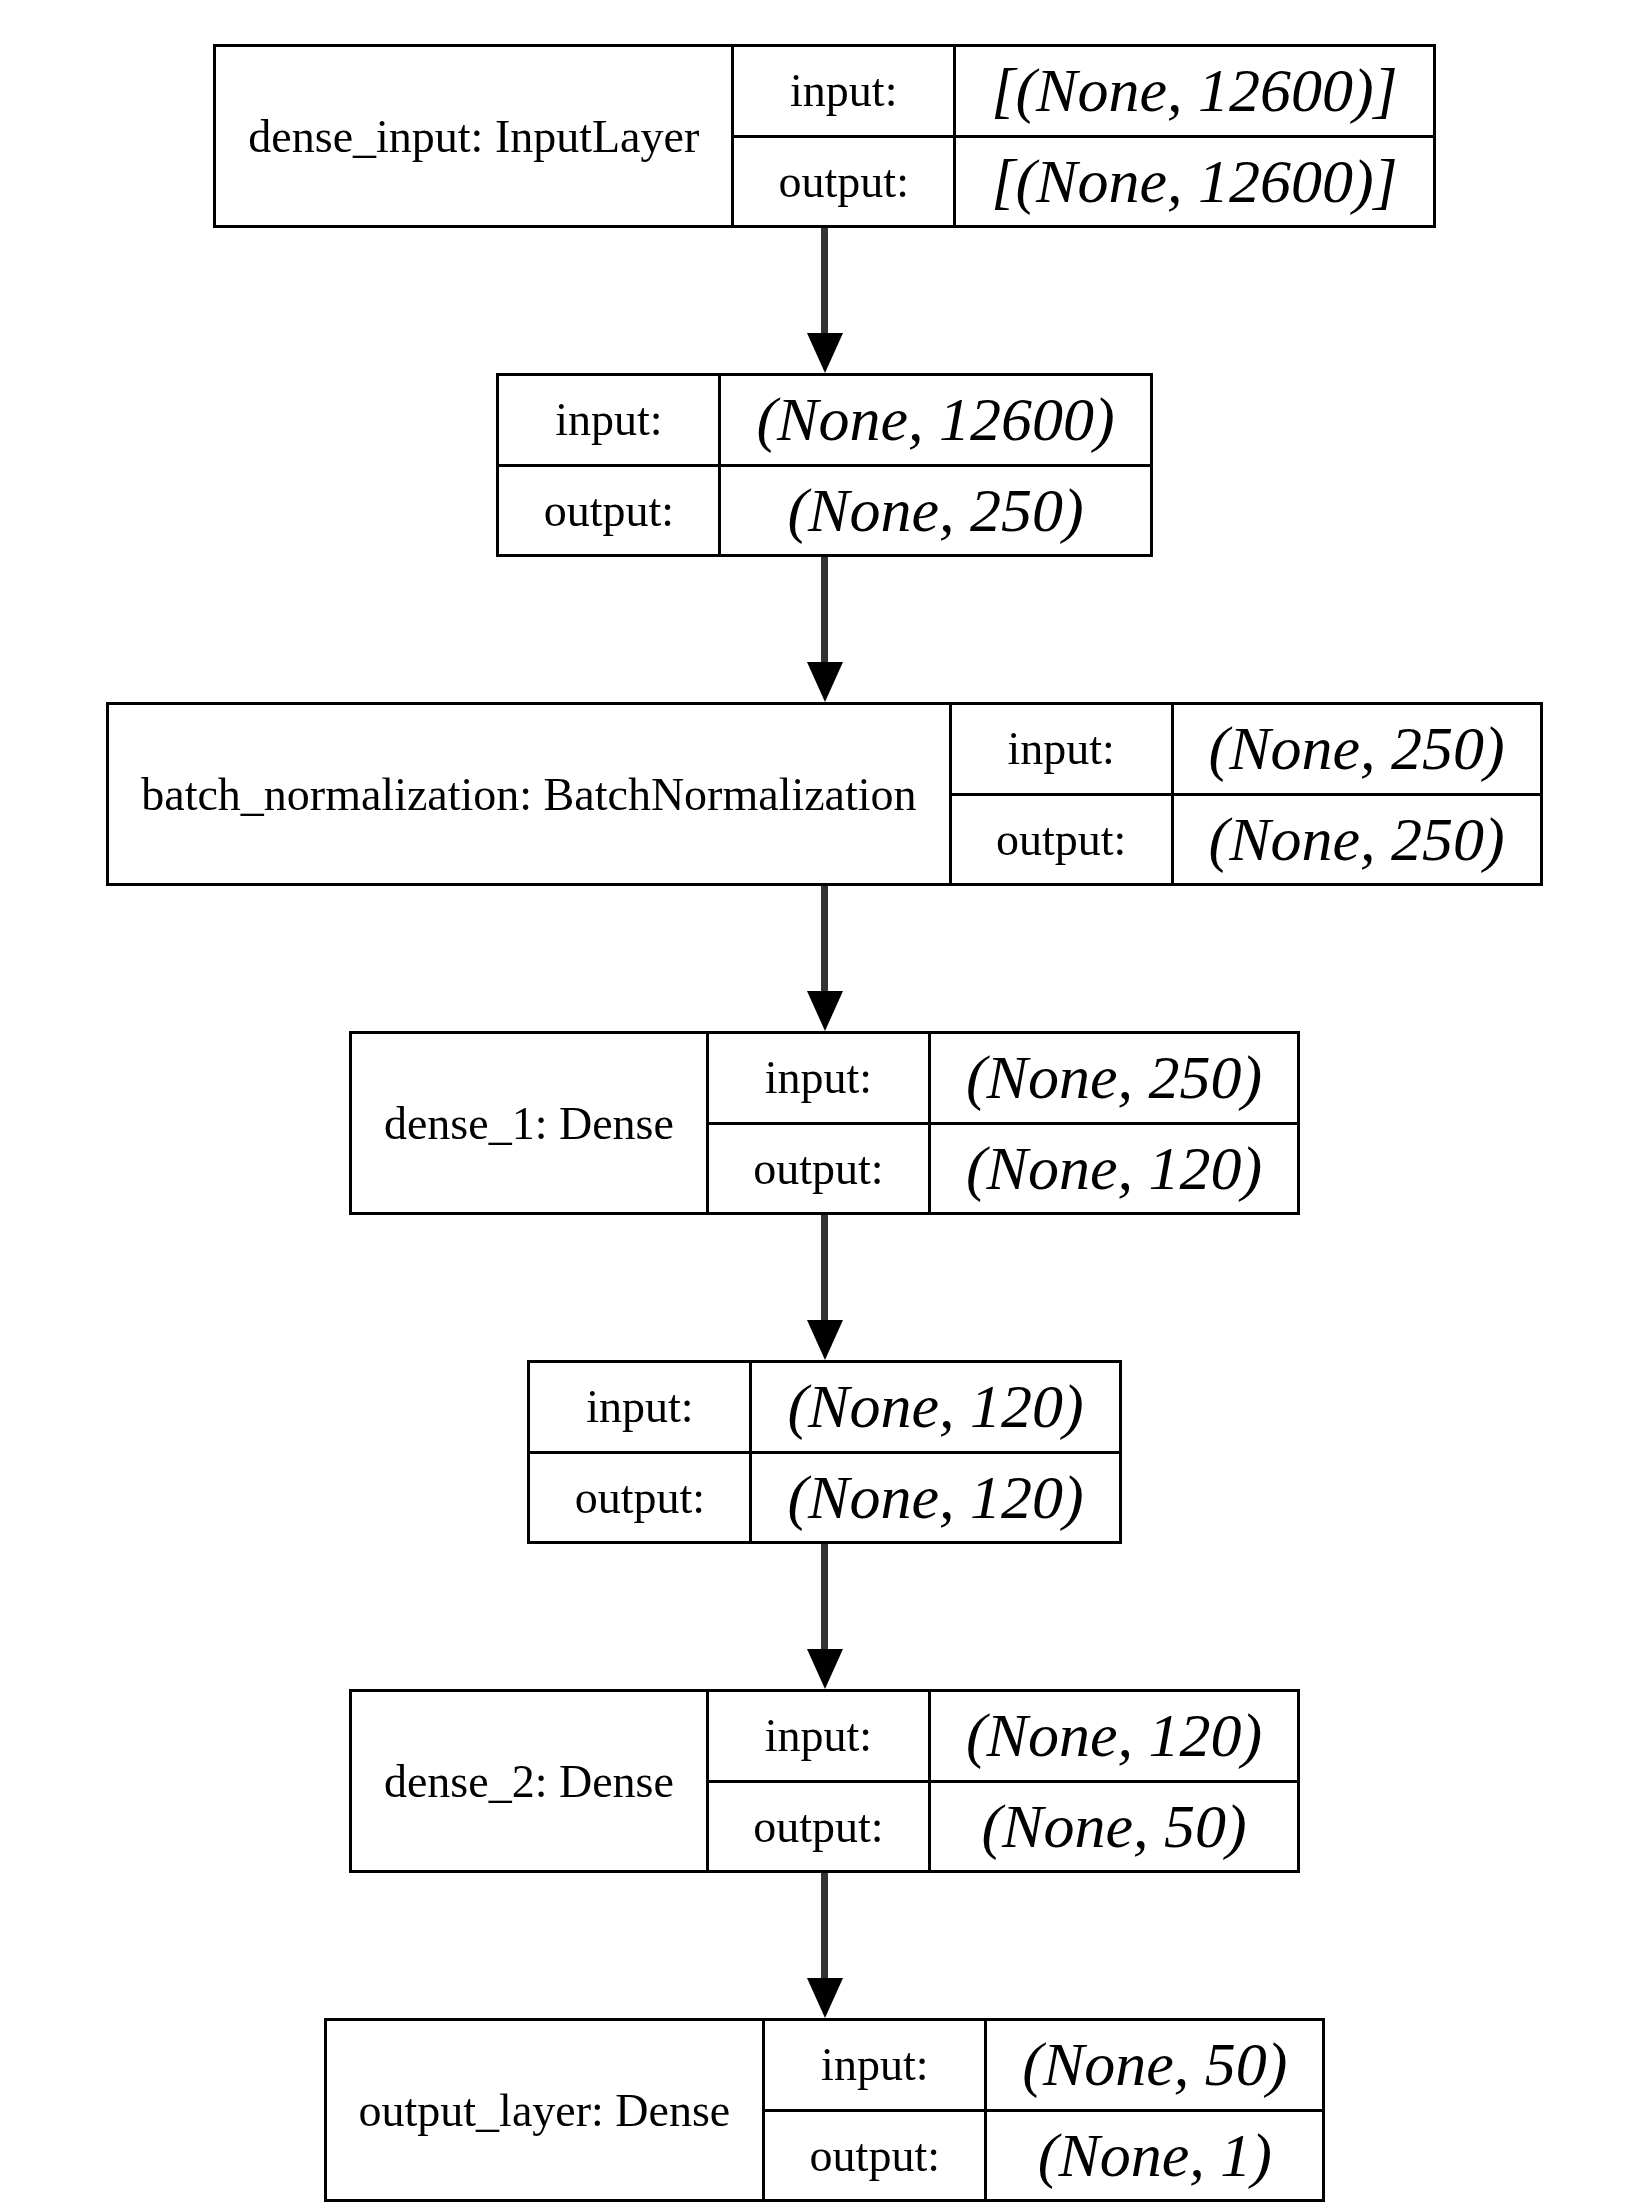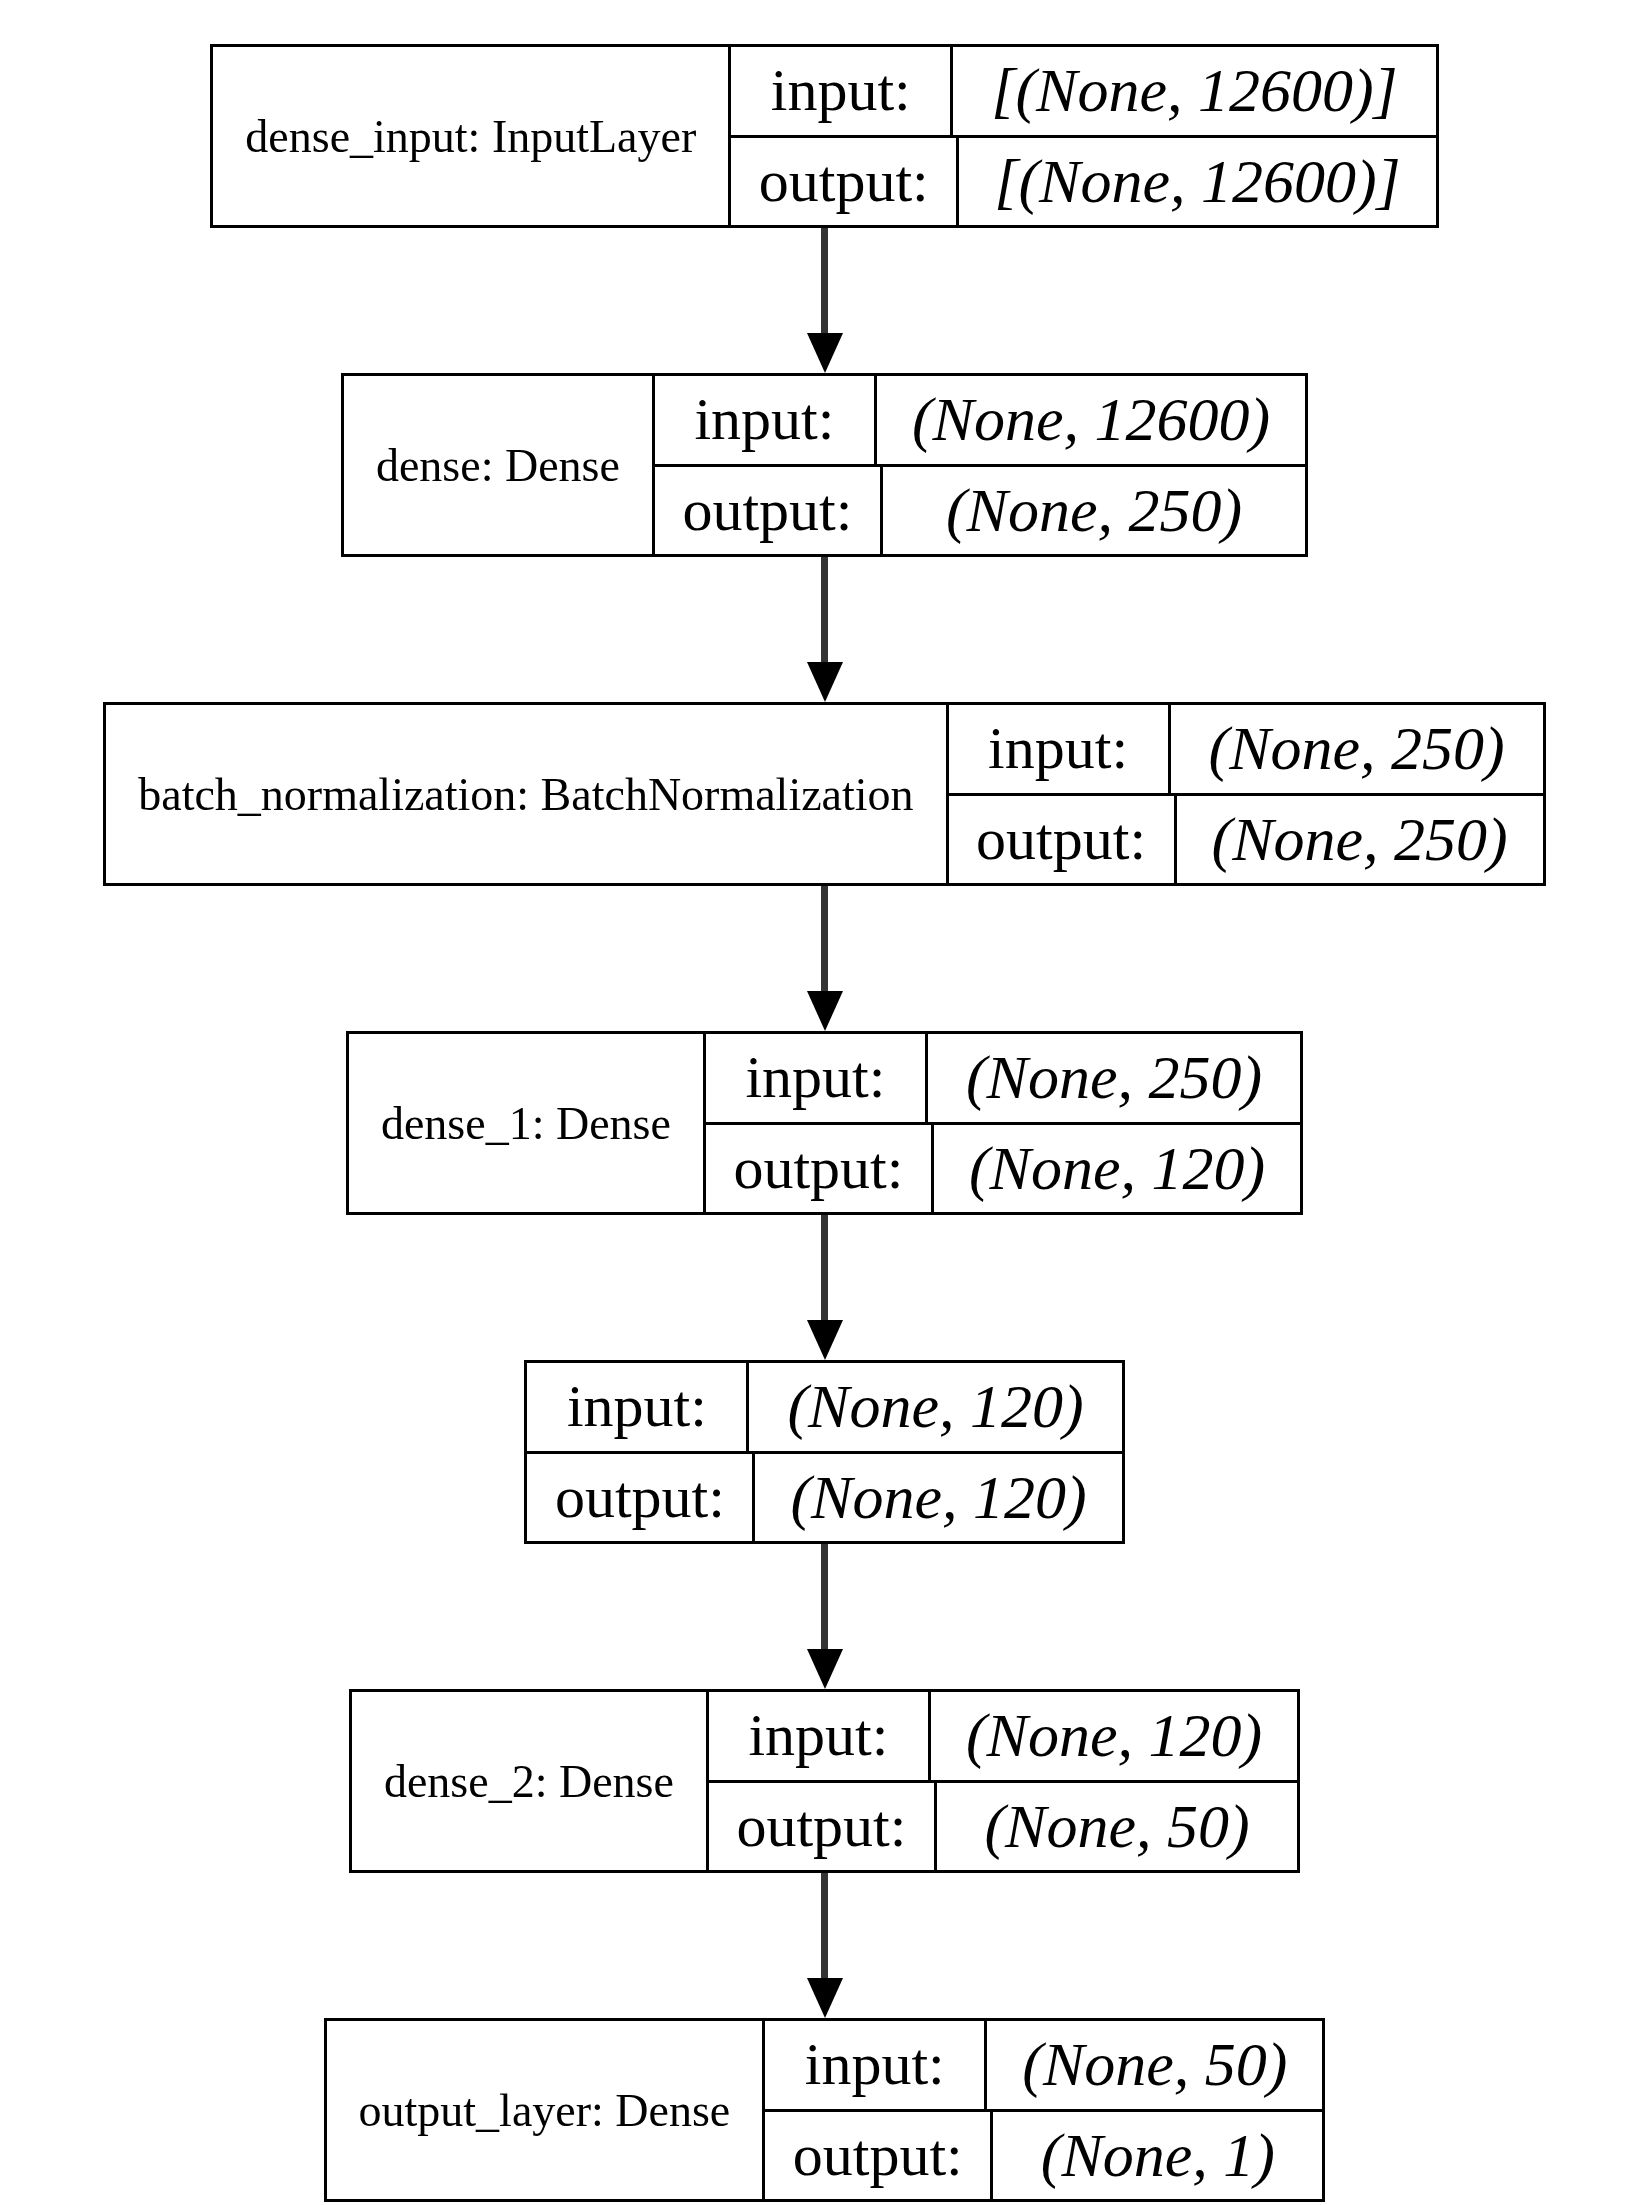--- a/index.html
+++ b/index.html
@@ -60,21 +60,21 @@
   .io-row + .io-row {
     border-top: 3.1px solid var(--border-color);
   }
   .io-label {
     display: flex;
     align-items: center;
     justify-content: center;
     min-width: 222px;
     padding: 0 27.5px;
     border-right: 3.1px solid var(--border-color);
-    font-size: 60px;
+    font-size: 46px;
     white-space: nowrap;
   }
   .io-shape {
     display: flex;
     align-items: center;
     justify-content: center;
     min-width: 329px;
     padding: 0 35px;
     font-size: 62px;
     white-space: nowrap;
@@ -120,21 +120,20 @@
       </div>
     </div>
   </div>
 
   <div class="edge">
     <div class="edge-line"></div>
     <div class="edge-head"></div>
   </div>
 
   <div class="node">
-    <div class="node-name">dense: Dense</div>
     <div class="node-io">
       <div class="io-row">
         <div class="io-label">input:</div>
         <div class="io-shape">(None, 12600)</div>
       </div>
       <div class="io-row">
         <div class="io-label">output:</div>
         <div class="io-shape">(None, 250)</div>
       </div>
     </div>

